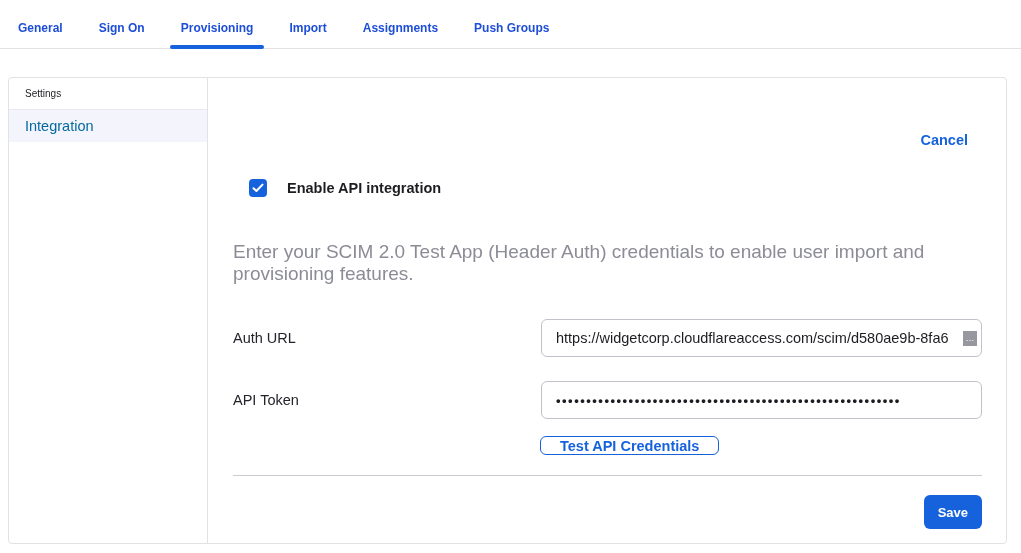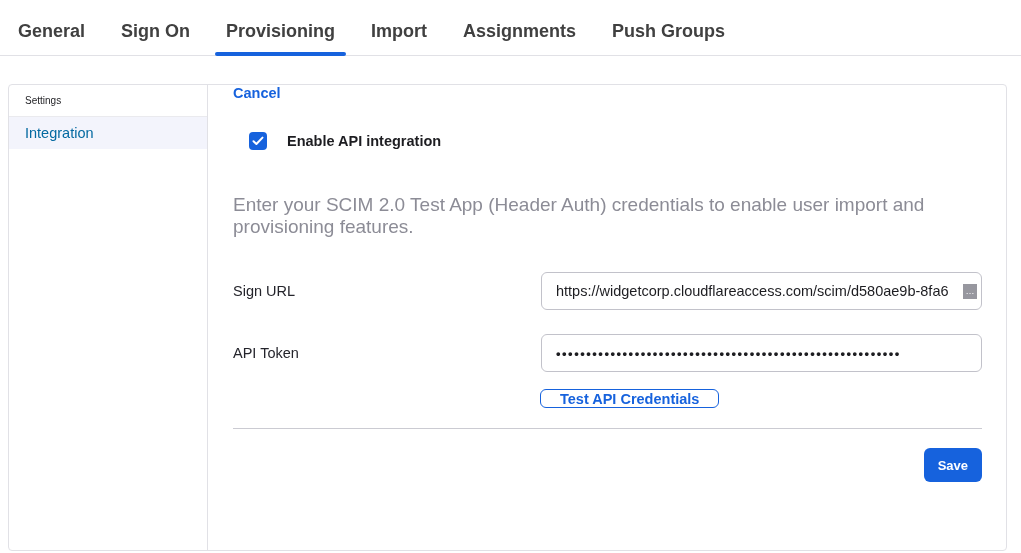--- a/index.html
+++ b/index.html
@@ -1,40 +1,40 @@
 <!DOCTYPE html>
 <html><head>
 <meta charset="utf-8">
 <style>
   * { margin:0; padding:0; box-sizing:border-box; }
   html, body { width:1021px; height:553px; background:#ffffff; overflow:hidden; }
   body { font-family:"Liberation Sans", sans-serif; color:#1d1d21; }
 
   
   .tabs { display:flex; gap:14px; padding:17px 12px 0 7px; border-bottom:1px solid #e1e1e6; }
-  .tab { position:relative; padding:4px 11px 13px; font-size:18px; font-weight:600;
-         color:#404040; cursor:pointer; white-space:nowrap; }
+  .tab { position:relative; padding:4px 11px 13px; font-size:12px; font-weight:600;
+         color:#1d4ed8; cursor:pointer; white-space:nowrap; }
   .tab.active::after { content:""; position:absolute; left:0; right:0; bottom:-1px;
          height:4px; background:#1662dd; border-radius:2px; }
 
   
   .panel { display:flex; margin:28px 14px 0 8px; height:467px;
            border:1px solid #e1e1e6; border-radius:4px; background:#fff; }
 
   
   .sidebar { width:199px; flex-shrink:0; border-right:1px solid #e1e1e6; }
   .sidebar-header { padding:10px 16px; font-size:10px; font-weight:400;
                     border-bottom:1px solid #eaeaee; }
   .sidebar-item { padding:8px 16px; font-size:14.5px; color:#0369a1; cursor:pointer; }
   .sidebar-item.selected { background:#f3f4fc; }
 
   
   .main { flex:1; padding:0 24px 0 25px; min-width:0; }
 
-  .cancel-row { display:flex; justify-content:flex-start; padding-right:14px; }
+  .cancel-row { display:flex; justify-content:flex-end; margin-top:54px; padding-right:14px; }
   .link { color:#1662dd; font-size:14.5px; font-weight:700; text-decoration:none; cursor:pointer; }
 
   .checkbox-row { display:flex; align-items:center; gap:20px; margin-top:31px;margin-left:16px; }
   .checkbox { width:18px; height:18px; border-radius:4px; background:#1662dd;
               display:flex; align-items:center; justify-content:center; cursor:pointer; flex-shrink:0; }
   .checkbox-label { font-size:14.5px; font-weight:700; }
 
   .description { margin-top:44px; font-size:19px; color:#8c8c96; }
 
   .field-row { display:flex; align-items:center; margin-top:34px; }
@@ -91,21 +91,21 @@
         <svg width="12" height="10" viewBox="0 0 12 10" fill="none">
           <path d="M1.5 5.2 L4.4 8 L10.5 1.6" stroke="#ffffff" stroke-width="2" stroke-linecap="round" stroke-linejoin="round"></path>
         </svg>
       </span>
       <span class="checkbox-label">Enable API integration</span>
     </div>
 
     <p class="description">Enter your SCIM 2.0 Test App (Header Auth) credentials to enable user import and provisioning features.</p>
 
     <div class="field-row">
-      <label class="field-label">Sign URL</label>
+      <label class="field-label">Auth URL</label>
       <div class="field-input">
         <span class="url-text">https://widgetcorp.cloudflareaccess.com/scim/d580ae9b-8fa6</span>
         <span class="overflow-artifact">…</span>
       </div>
     </div>
 
     <div class="field-row">
       <label class="field-label">API Token</label>
       <div class="field-input">
         <span class="token-text">•••••••••••••••••••••••••••••••••••••••••••••••••••••••••</span>

